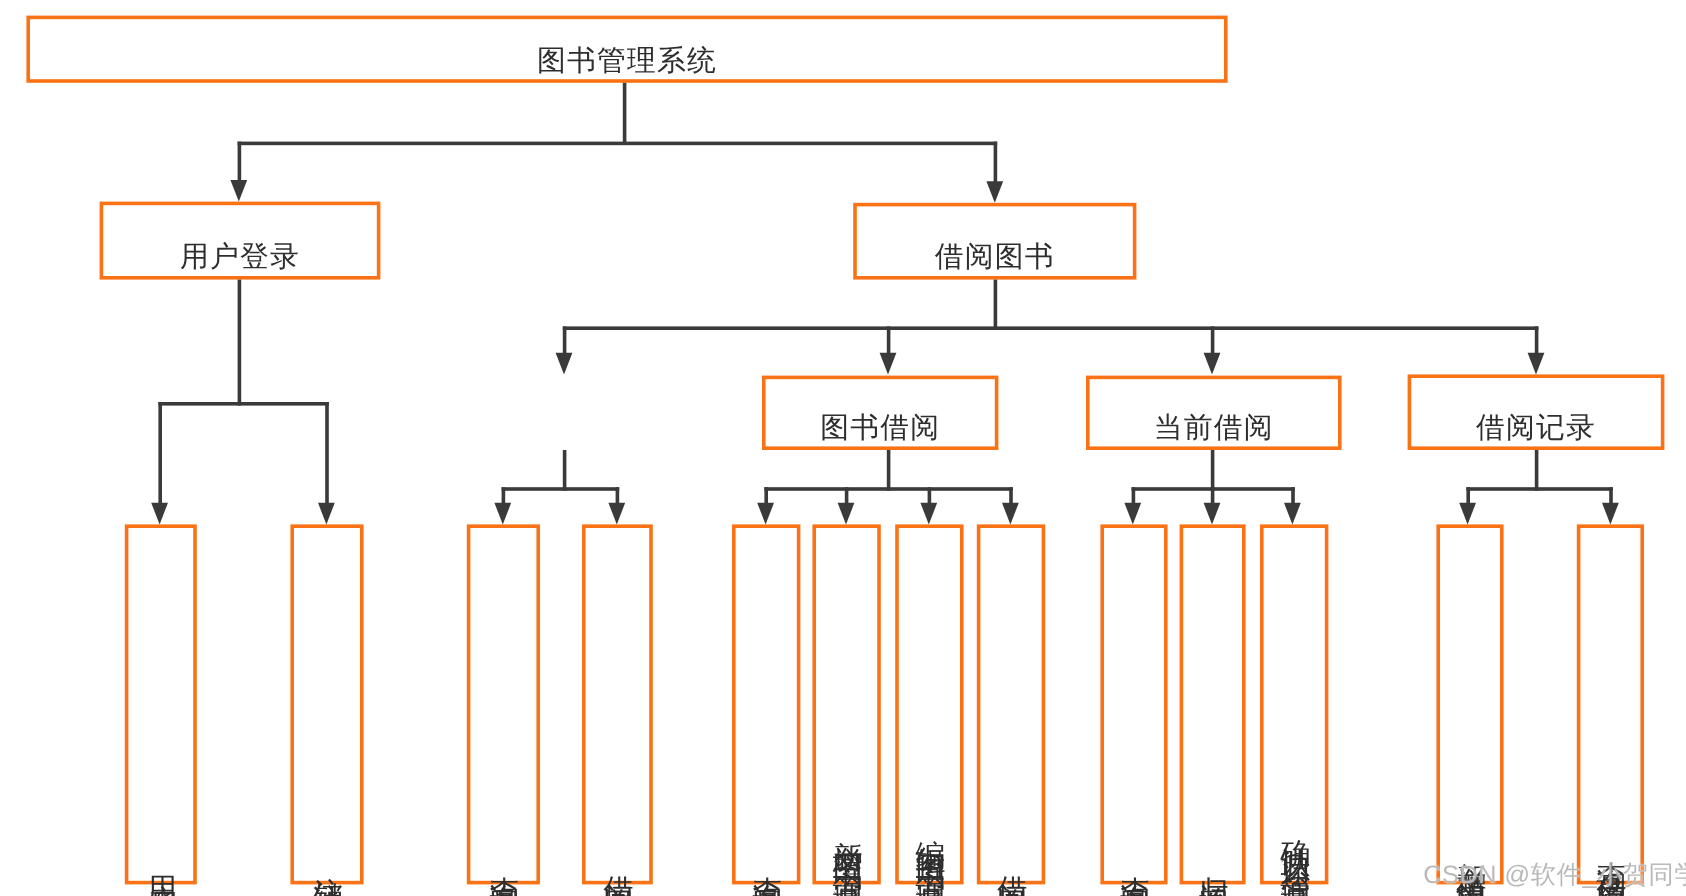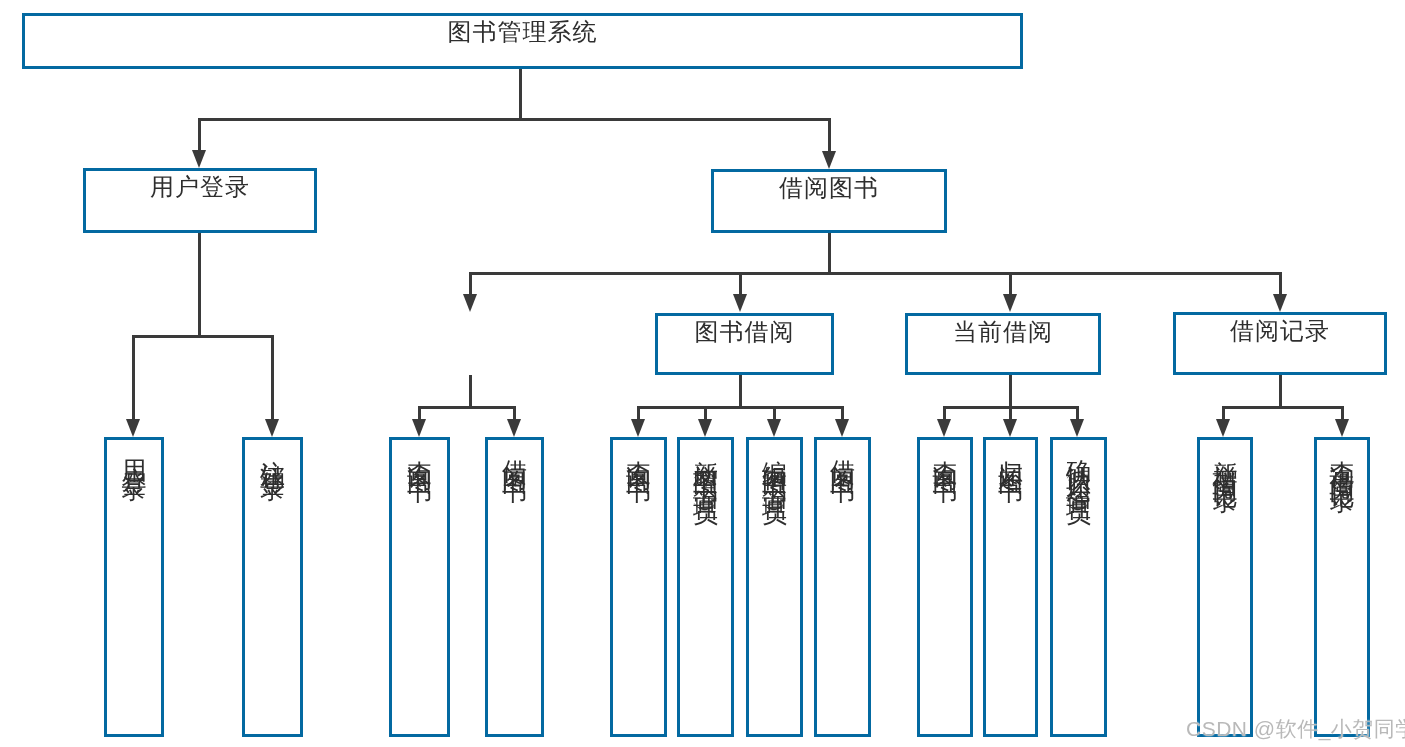--- a/index.html
+++ b/index.html
@@ -2,41 +2,41 @@
 <html><head>
 <meta charset="utf-8">
 <style>
   html,body { margin:0; padding:0; background:#ffffff; }
   .canvas {
     position:relative; width:1405px; height:747px; background:#ffffff;
     font-family:"Liberation Sans", sans-serif; overflow:hidden; color:#2e2e2e;
   }
   .node {
     position:absolute; box-sizing:border-box; background:#ffffff;
-    border:3px solid #0369a1; display:flex; align-items:flex-start; justify-content:center;
+    border:3px solid #f97316; display:flex; align-items:flex-end; justify-content:center;
   }
   .node .lbl { font-size:24px; letter-spacing:1px; color:#2e2e2e; white-space:nowrap; }
   .node .vt  {
     writing-mode:vertical-rl; font-size:25px; letter-spacing:6px; color:#2e2e2e;
     line-height:1; white-space:nowrap;
   }
   .vl { position:absolute; width:3px; background:#3a3a3a; }
   .hl { position:absolute; height:3px; background:#3a3a3a; }
   .arr {
     position:absolute; width:0; height:0;
     border-left:7px solid transparent; border-right:7px solid transparent;
     border-top:18px solid #3a3a3a;
   }
   
   #n-root       { left:22px;   top:13px;  width:1001px; height:56px; }
   #n-user-login { left:83px;   top:168px; width:234px;  height:65px; }
   #n-book-mgmt  { left:711px;  top:169px; width:236px;  height:64px; }
   #n-new-rec    { left:363px;  top:312px; width:214px;  height:63px; }
-  #n-borrow     { left:635px;  top:313px; width:179px;  height:62px;margin-left:20px; }
-  #n-current    { left:905px;  top:313px; width:196px;  height:62px; }
+  #n-borrow     { left:635px;  top:313px; width:197px;  height:62px; }
+  #n-current    { left:905px;  top:313px; width:213px;  height:62px; }
   #n-record     { left:1173px; top:312px; width:214px;  height:63px; }
   
   .leaf { top:437px; height:300px; }
   #l-a1 { left:104px;  width:60px; }
   #l-a2 { left:242px;  width:61px; }
   #l-b1 { left:389px;  width:61px; }
   #l-b2 { left:485px;  width:59px; }
   #l-c1 { left:610px;  width:57px; }
   #l-c2 { left:677px;  width:57px; }
   #l-c3 { left:746px;  width:57px; }

